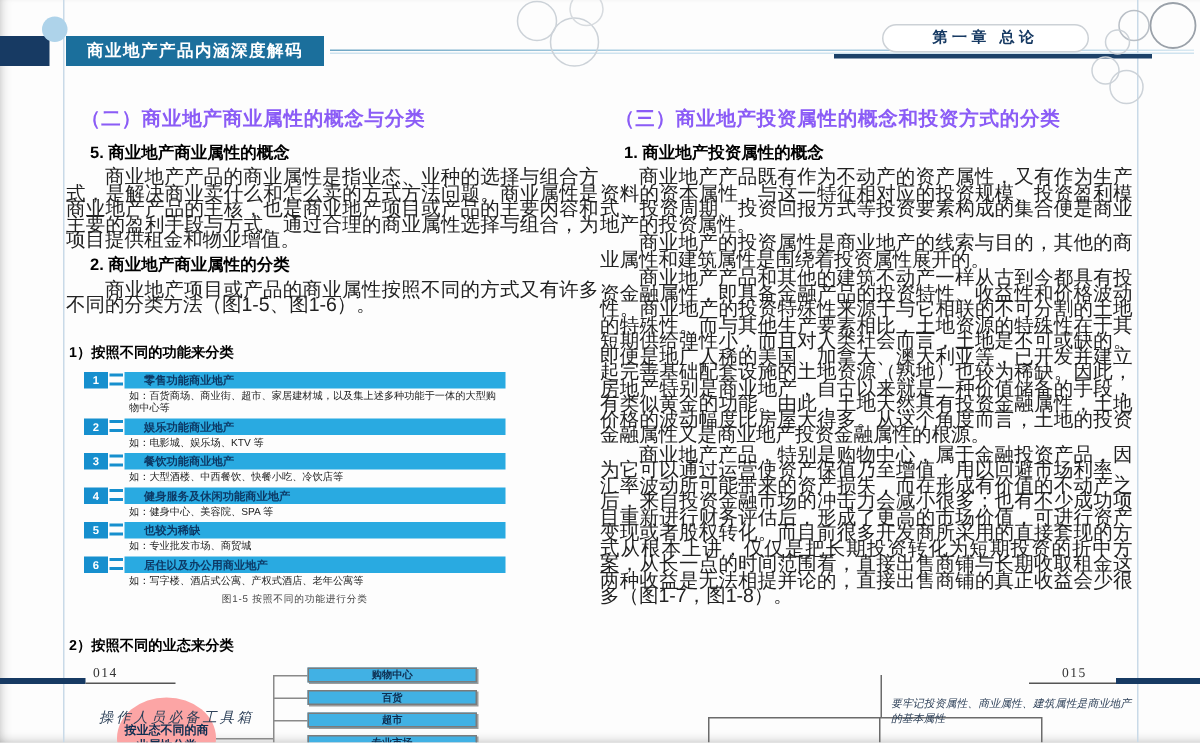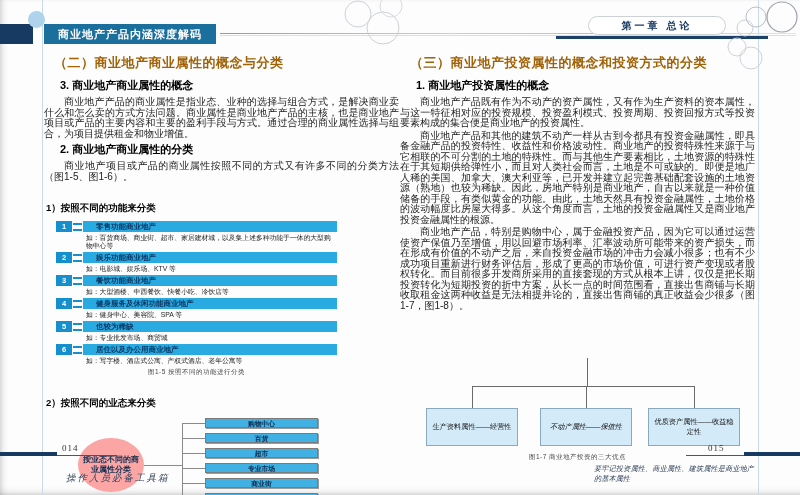--- a/index.html
+++ b/index.html
@@ -17,24 +17,24 @@
   .hline1{position:absolute;left:220px;top:33px;width:576px;height:1px;
     background:linear-gradient(to right,#6ea6c4,#b7d6e7 40%,#9cc2da 70%,#d9e9f2);}
   .hline2{position:absolute;left:220px;top:35px;width:576px;height:1px;background:#cfe3ef;}
   .navy-line{position:absolute;left:556px;top:36px;width:212px;height:3px;background:#1c4168;}
   .pill{position:absolute;left:588px;top:16px;width:136px;height:17px;border:1px solid #ccd1d6;border-radius:10px;
     background:#fff;color:#173a63;font-size:10px;font-weight:bold;text-align:center;line-height:17px;letter-spacing:3px;}
   .circles{position:absolute;left:0;top:0;pointer-events:none;}
   
   .col{position:absolute;top:54px;width:355px;color:#1a1a1a;}
   .col.lc{left:44px;} .col.rc{left:400px;}
-  h1{font-size:13px;font-weight:bold;color:#a16207;margin:0 0 6px 10px;letter-spacing:.5px;}
+  h1{font-size:13px;font-weight:bold;color:#8b5cf6;margin:16px 0 6px 10px;letter-spacing:.5px;}
   h2{font-size:11px;font-weight:bold;color:#000;margin:3px 0 4px 16px;}
   h3{font-size:9.5px;font-weight:bold;color:#000;margin:20px 0 6px 2px;}
-  p.body{font-size:10px;line-height:10.5px;text-align:justify;margin:0 0 2px 0;text-indent:2em;color:#222;}
+  p.body{font-size:13px;line-height:10.5px;text-align:justify;margin:0 0 2px 0;text-indent:2em;color:#222;}
   
   .f5{margin:2px 0 0 12px;width:281px;}
   .f5row{display:flex;align-items:center;height:11px;margin-top:2px;}
   .f5num{width:16px;height:11px;background:#168fce;color:#fff;font-size:7.5px;font-weight:bold;
     text-align:center;line-height:11px;flex:none;}
   .f5conn{width:9px;height:4px;border-top:2px solid #168fce;border-bottom:2px solid #168fce;margin:0 1px;flex:none;}
   .f5bar{flex:1;height:11px;background:#29aae1;color:#0d3a66;font-size:7.5px;font-weight:bold;
     line-height:11px;padding-left:13px;white-space:nowrap;overflow:hidden;}
   .f5desc{font-size:6.8px;color:#222;margin:2px 0 2px 30px;line-height:8px;}
   .caption{font-size:6.5px;color:#444;text-align:center;letter-spacing:.5px;}
@@ -89,21 +89,21 @@
     <circle cx="391" cy="6" r="11" fill="none" stroke="#d7dbdf" stroke-width="1"></circle>
     <circle cx="737" cy="47" r="9" fill="none" stroke="#ccd2d8" stroke-width="1"></circle>
     <circle cx="751" cy="58" r="11" fill="none" stroke="#ccd2d8" stroke-width="1"></circle>
     <circle cx="756" cy="17" r="10" fill="none" stroke="#b9bfc6" stroke-width="1"></circle>
     <circle cx="745" cy="28" r="8" fill="none" stroke="#ccd2d8" stroke-width="1"></circle>
     <circle cx="782" cy="17" r="15" fill="none" stroke="#9aa1a9" stroke-width="1.2"></circle>
   </svg>
 
   <div class="col lc">
     <h1>（二）商业地产商业属性的概念与分类</h1>
-    <h2>3. 商业地产商业属性的概念</h2>
+    <h2>5. 商业地产商业属性的概念</h2>
     <p class="body">商业地产产品的商业属性是指业态、业种的选择与组合方式，是解决商业卖什么和怎么卖的方式方法问题。商业属性是商业地产产品的主核，也是商业地产项目或产品的主要内容和主要的盈利手段与方式。通过合理的商业属性选择与组合，为项目提供租金和物业增值。</p>
     <h2>2. 商业地产商业属性的分类</h2>
     <p class="body">商业地产项目或产品的商业属性按照不同的方式又有许多不同的分类方法（图1-5、图1-6）。</p>
     <h3>1）按照不同的功能来分类</h3>
 
     <div class="f5">
       <div class="f5row">
         <span class="f5num">1</span>
           <span class="f5conn"></span>
           <div class="f5bar">零售功能商业地产</div>
@@ -162,20 +162,21 @@
       <div class="f6-box" style="top:77px;">街区式商铺</div>
       <div class="f6-box" style="top:92px;">家居建材市场</div>
     </div>
     <div class="caption cap6">图1-6 按照不同业态进行分类</div>
   </div>
 
   <div class="col rc">
     <h1>（三）商业地产投资属性的概念和投资方式的分类</h1>
     <h2>1. 商业地产投资属性的概念</h2>
     <p class="body">商业地产产品既有作为不动产的资产属性，又有作为生产资料的资本属性，与这一特征相对应的投资规模、投资盈利模式、投资周期、投资回报方式等投资要素构成的集合便是商业地产的投资属性。</p>
+    <p class="body">商业地产的投资属性是商业地产的线索与目的，其他的商业属性和建筑属性是围绕着投资属性展开的。</p>
     <p class="body">商业地产产品和其他的建筑不动产一样从古到今都具有投资金融属性，即具备金融产品的投资特性、收益性和价格波动性。商业地产的投资特殊性来源于与它相联的不可分割的土地的特殊性。而与其他生产要素相比，土地资源的特殊性在于其短期供给弹性小，而且对人类社会而言，土地是不可或缺的。即便是地广人稀的美国、加拿大、澳大利亚等，已开发并建立起完善基础配套设施的土地资源（熟地）也较为稀缺。因此，房地产特别是商业地产，自古以来就是一种价值储备的手段，有类似黄金的功能。由此，土地天然具有投资金融属性，土地价格的波动幅度比房屋大得多。从这个角度而言，土地的投资金融属性又是商业地产投资金融属性的根源。</p>
     <p class="body">商业地产产品，特别是购物中心，属于金融投资产品，因为它可以通过运营使资产保值乃至增值，用以回避市场利率、汇率波动所可能带来的资产损失，而在形成有价值的不动产之后，来自投资金融市场的冲击力会减小很多；也有不少成功项目重新进行财务评估后，形成了更高的市场价值，可进行资产变现或者股权转化。而目前很多开发商所采用的直接套现的方式从根本上讲，仅仅是把长期投资转化为短期投资的折中方案，从长一点的时间范围看，直接出售商铺与长期收取租金这两种收益是无法相提并论的，直接出售商铺的真正收益会少很多（图1-7，图1-8）。</p>
 
     <div class="f7">
       <div class="f7-line" style="left:187px;top:35px;width:1px;height:28px;"></div>
       <div class="f7-line" style="left:72px;top:63px;width:222px;height:1px;"></div>
       <div class="f7-line" style="left:72px;top:63px;width:1px;height:22px;"></div>
       <div class="f7-line" style="left:186px;top:63px;width:1px;height:22px;"></div>
       <div class="f7-line" style="left:294px;top:63px;width:1px;height:22px;"></div>
       <div class="f7-box" style="left:26px;">生产资料属性——经营性</div>

